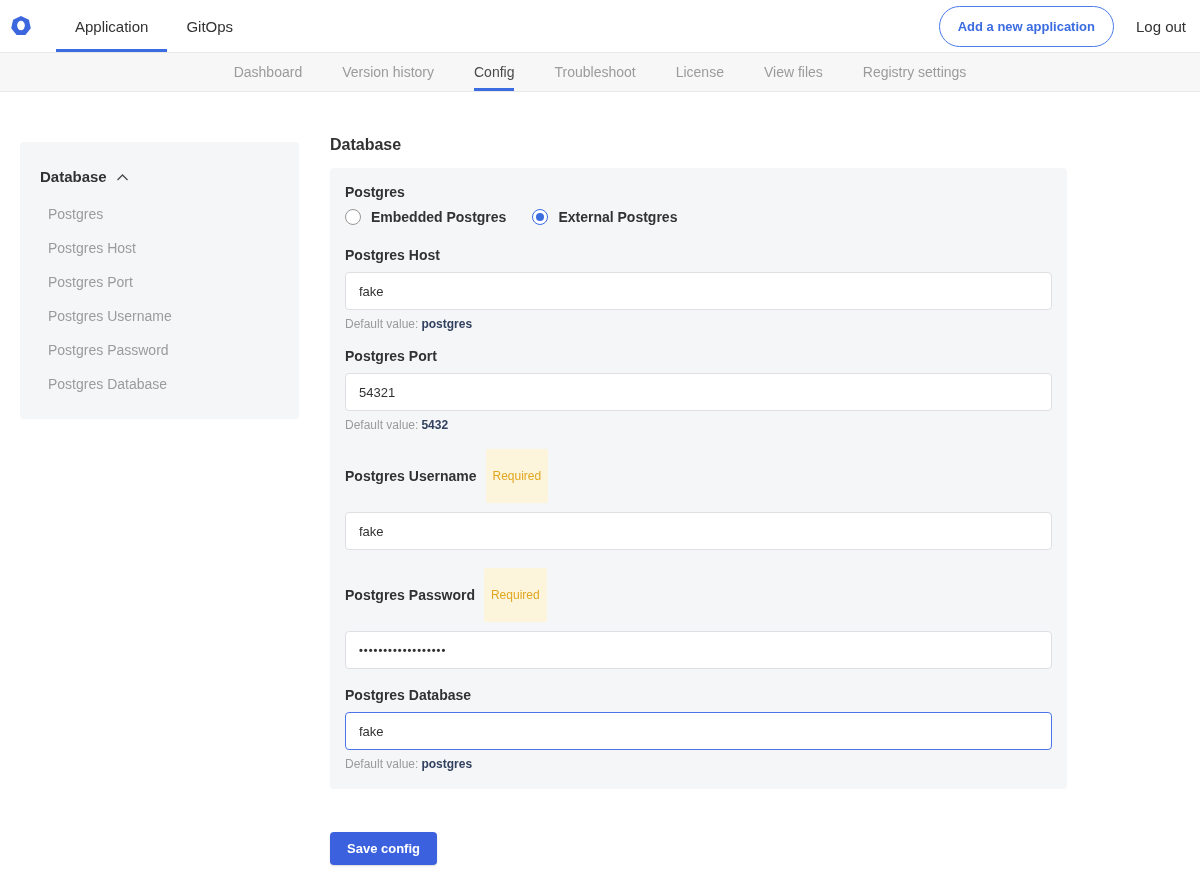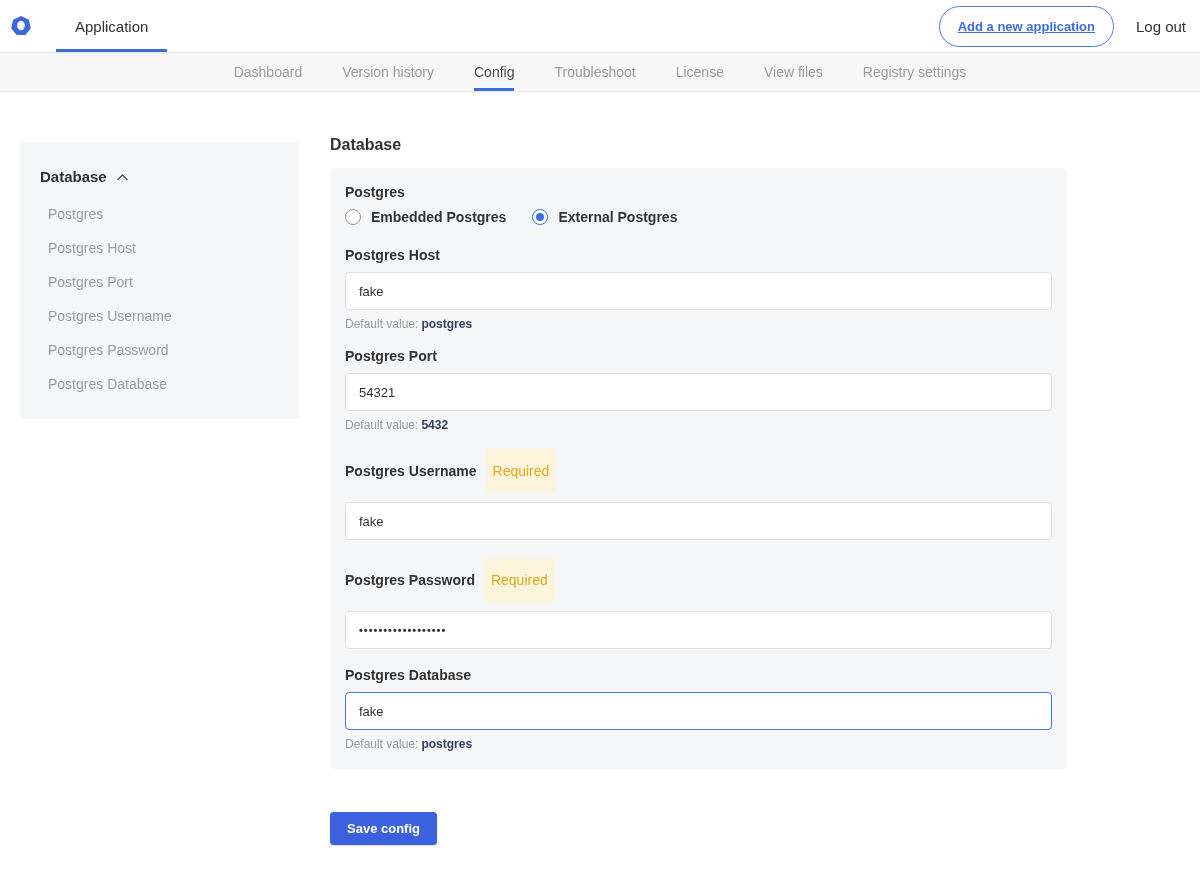--- a/index.html
+++ b/index.html
@@ -36,21 +36,20 @@
   .pill-btn {
     border: 1px solid #4A7BEB;
     color: #3B6CE0;
     background: #fff;
     border-radius: 999px;
     font-size: 13px;
     font-weight: 700;
     padding: 12px 18px;
     cursor: pointer;
     font-family: inherit;
-    text-decoration: underline;
   }
   .logout {
     font-size: 15px;
     color: #323232;
     cursor: pointer;
     background: none; border: none;
     font-family: inherit;
   }
 
   
@@ -115,23 +114,23 @@
   }
   .field-desc {
     font-size: 14px; color: #9B9B9B;
     margin-bottom: 20px;
     line-height: 1.35;
   }
   .badge {
     margin-left: 9px;
     background: #FDF4DC;
     color: #E0A71E;
-    font-size: 14px;
+    font-size: 12px;
     font-weight: 400;
-    padding: 14px 7px;
+    padding: 20px 7px;
     border-radius: 2px;
   }
 
   .radio-row { display: flex; gap: 26px; margin-bottom: 22px; margin-top: 2px; }
   .radio-option { display: flex; align-items: center; gap: 10px; cursor: pointer; }
   .radio {
     width: 16px; height: 16px;
     border: 1px solid #979797;
     border-radius: 50%;
     background: #fff;
@@ -187,20 +186,21 @@
 
 <header class="topbar">
   <span class="logo">
     <svg width="22" height="22" viewBox="0 0 24 24">
       <polygon points="12,1 20.6,5.1 22.7,14.5 16.8,21.9 7.2,21.9 1.3,14.5 3.4,5.1" fill="#3B66DD"></polygon>
       <ellipse cx="12" cy="11.5" rx="4.2" ry="5.2" fill="#ffffff"></ellipse>
     </svg>
   </span>
   <nav class="top-tabs">
     <div class="top-tab active">Application</div>
+    <div class="top-tab">GitOps</div>
   </nav>
   <div class="topbar-right">
     <button class="pill-btn">Add a new application</button>
     <button class="logout">Log out</button>
   </div>
 </header>
 
 <nav class="subnav">
   <div class="subnav-item">Dashboard</div>
   <div class="subnav-item">Version history</div>

